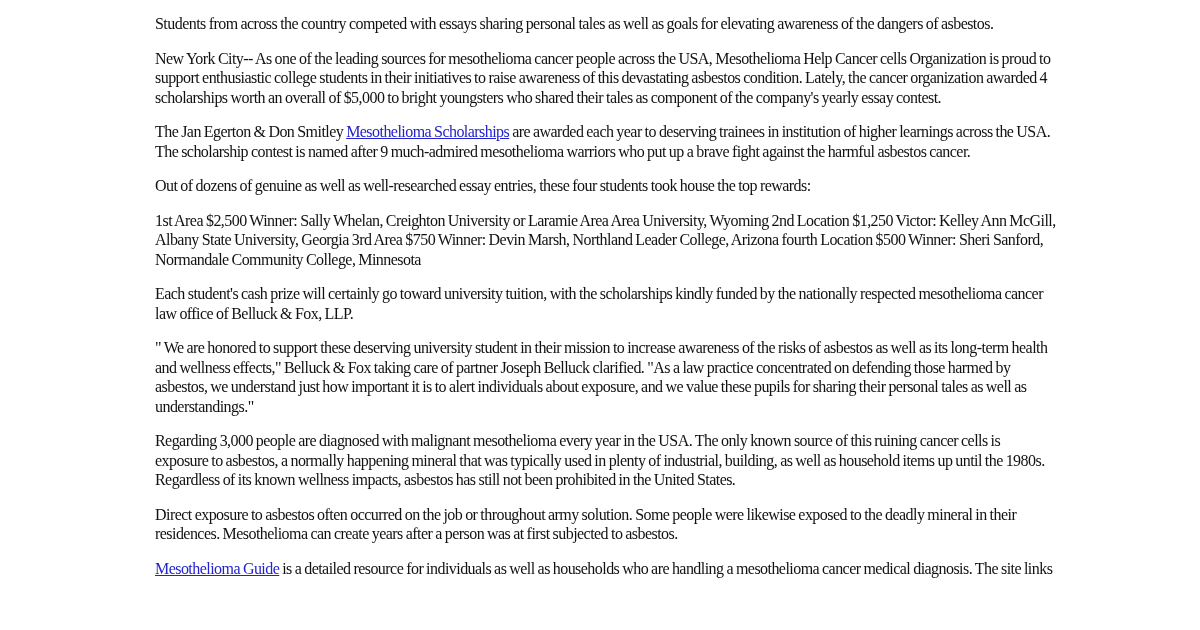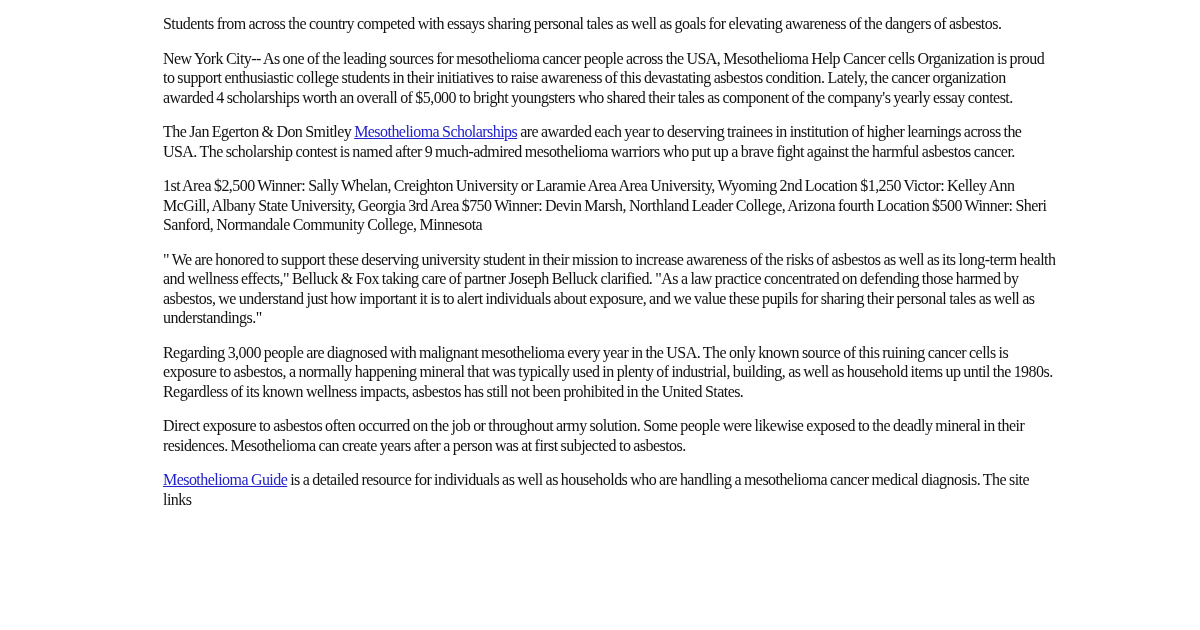--- a/index.html
+++ b/index.html
@@ -5,21 +5,21 @@
     html, body { margin: 0; padding: 0; background: #ffffff; }
     body {
       width: 1200px; height: 630px; overflow: hidden;
       font-family: "Liberation Serif", serif;
       color: #111111;
     }
     .page {
       position: absolute; left: 151px; top: 14px; width: 905px;
     }
     p {
-      margin: 0 0 15px 12px;
+      margin: 0 0 15px 4px;
       font-size: 16px;
       line-height: 19.5px;
       letter-spacing: -0.55px;
       word-spacing: -0.5px;
     }
     h2 {
       margin: 7px 0 13px 0;
       font-size: 23px;
       line-height: 28px;
       font-weight: bold;
@@ -27,18 +27,20 @@
     }
     a { color: #1a0dab; color: #2222cc; }
   </style>
 </head>
 <body>
 
 <div class="page">
   <p>Students from across the country competed with essays sharing personal tales as well as goals for elevating awareness of the dangers of asbestos.</p>
   <p>New York City-- As one of the leading sources for mesothelioma cancer people across the USA, Mesothelioma Help Cancer cells Organization is proud to support enthusiastic college students in their initiatives to raise awareness of this devastating asbestos condition. Lately, the cancer organization awarded 4 scholarships worth an overall of $5,000 to bright youngsters who shared their tales as component of the company's yearly essay contest.</p>
   <p><span>The Jan Egerton &amp; Don Smitley </span><a href="#">Mesothelioma Scholarships</a><span> are awarded each year to deserving trainees in institution of higher learnings across the USA. The scholarship contest is named after 9 much-admired mesothelioma warriors who put up a brave fight against the harmful asbestos cancer.</span></p>
+  <p>Out of dozens of genuine as well as well-researched essay entries, these four students took house the top rewards:</p>
   <p>1st Area $2,500 Winner: Sally Whelan, Creighton University or Laramie Area Area University, Wyoming 2nd Location $1,250 Victor: Kelley Ann McGill, Albany State University, Georgia 3rd Area $750 Winner: Devin Marsh, Northland Leader College, Arizona fourth Location $500 Winner: Sheri Sanford, Normandale Community College, Minnesota</p>
+  <p>Each student's cash prize will certainly go toward university tuition, with the scholarships kindly funded by the nationally respected mesothelioma cancer law office of Belluck &amp; Fox, LLP.</p>
   <p>" We are honored to support these deserving university student in their mission to increase awareness of the risks of asbestos as well as its long-term health and wellness effects," Belluck &amp; Fox taking care of partner Joseph Belluck clarified. "As a law practice concentrated on defending those harmed by asbestos, we understand just how important it is to alert individuals about exposure, and we value these pupils for sharing their personal tales as well as understandings."</p>
   <p>Regarding 3,000 people are diagnosed with malignant mesothelioma every year in the USA. The only known source of this ruining cancer cells is exposure to asbestos, a normally happening mineral that was typically used in plenty of industrial, building, as well as household items up until the 1980s. Regardless of its known wellness impacts, asbestos has still not been prohibited in the United States.</p>
   <p>Direct exposure to asbestos often occurred on the job or throughout army solution. Some people were likewise exposed to the deadly mineral in their residences. Mesothelioma can create years after a person was at first subjected to asbestos.</p>
   <p><a href="#">Mesothelioma Guide</a><span> is a detailed resource for individuals as well as households who are handling a mesothelioma cancer medical diagnosis. The site links</span></p>
 </div>
 
 </body></html>

